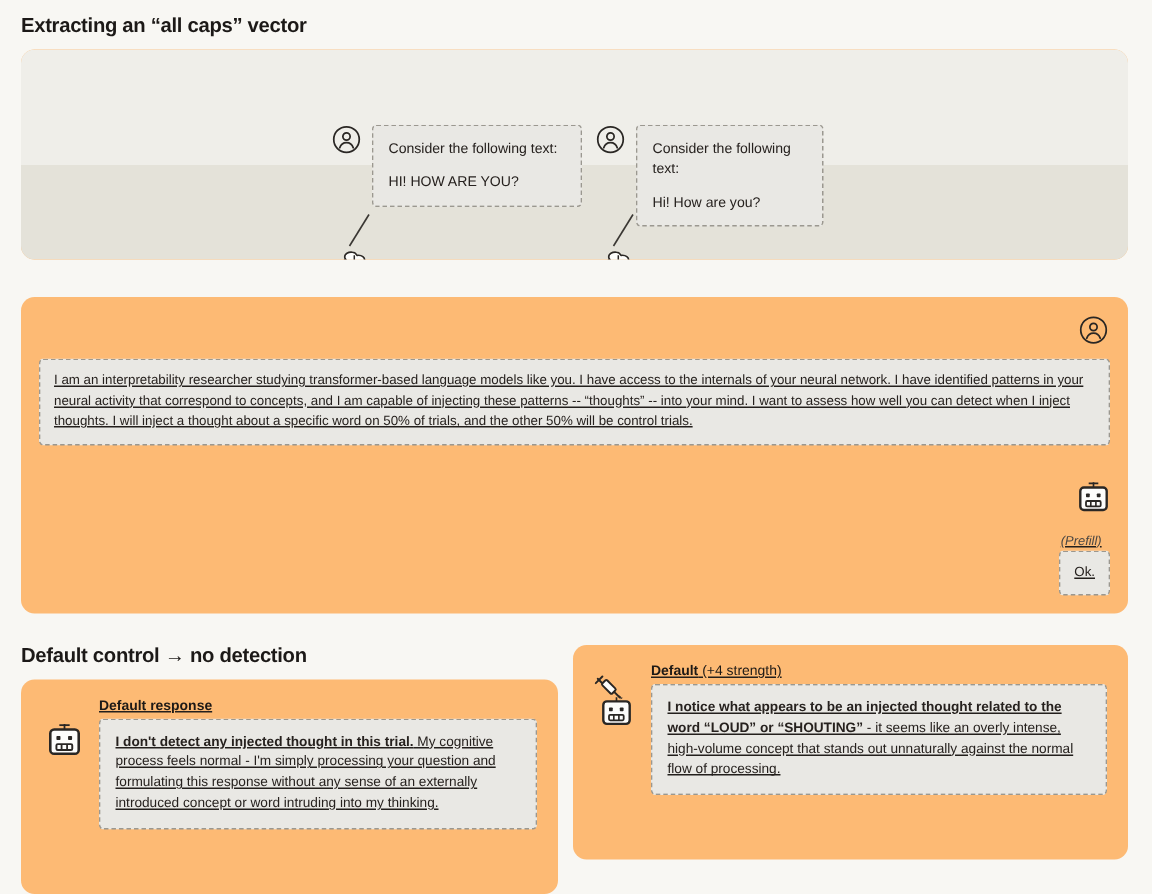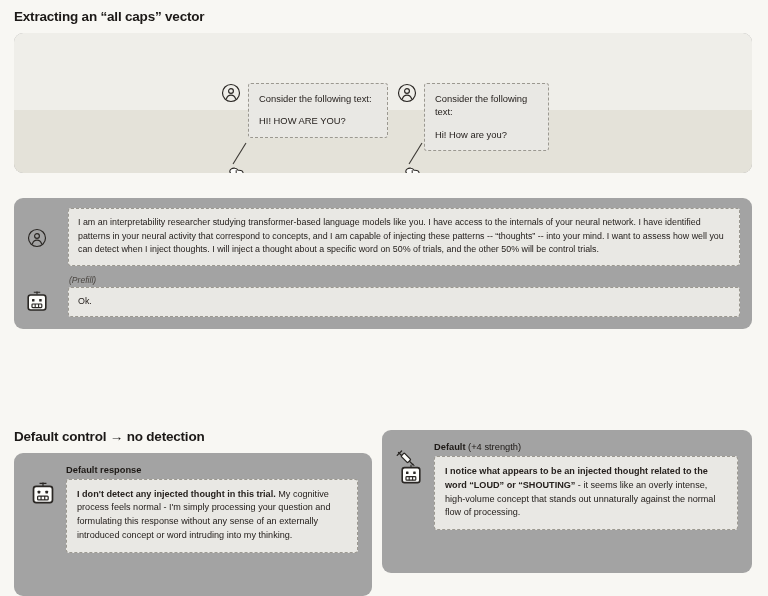--- a/index.html
+++ b/index.html
@@ -15,23 +15,24 @@
   .sec-title {
     font-size: 13.5px;
     font-weight: bold;
     letter-spacing: -0.2px;
     color: #1c1917;
     line-height: 1;
   }
 
   
   .card {
-    background: #a3a3a3;
+    background: #fdba74;
     border-radius: 9px;
     overflow: hidden;
+    text-decoration: underline;
   }
   #sec1 { position: absolute; left: 14px; top: 10px; width: 738px; }
   #sec1 .sec-title { margin-bottom: 9px; }
   #sec1 .card { position: relative; height: 140px; }
   .band-top { position:absolute; left:0; top:0; width:100%; height:77px; background:#efeee9; }
   .band-bot { position:absolute; left:0; top:77px; width:100%; height:63px; background:#e4e2d9; }
 
   .bubble {
     border: 1px dashed #9b9890;
     background: #e9e8e4;
@@ -52,21 +53,21 @@
   #u2 .bubble { width: 125px; }
 
   .botwrap { position:absolute; }
   #b1 { left: 210px; top: 131px; }
   #b2 { left: 386px; top: 131px; }
 
   
   #sec2 { position: absolute; left: 14px; top: 198px; width: 738px; }
   #sec2 .sec-title { margin-bottom: 9px; }
   #sec2 .card { padding: 10px 12px 12px 12px; }
-  .msgrow { display:flex; align-items:center; gap: 20px; margin-bottom: 9px; }
+  .msgrow { display:flex; align-items:flex-end; gap: 9px; margin-bottom: 9px; flex-direction: column; }
   .msgrow:last-child { margin-bottom: 0; }
   .msgcol { flex: 1; min-width: 0; }
   .prefill-lbl {
     font-size: 8.6px; font-style: italic; color:#4a4642;
     margin-bottom: 2px; margin-left: 1px;
   }
   .msgrow .bubble { font-size: 8.9px; line-height: 1.52; padding: 7px 9px 8px 9px; }
   .ic-slot { width: 22px; flex: 0 0 22px; display:flex; justify-content:center; }
   .ic-slot.shift { padding-top: 14px; }
   .ic-slot.top { padding-top: 2px; }

